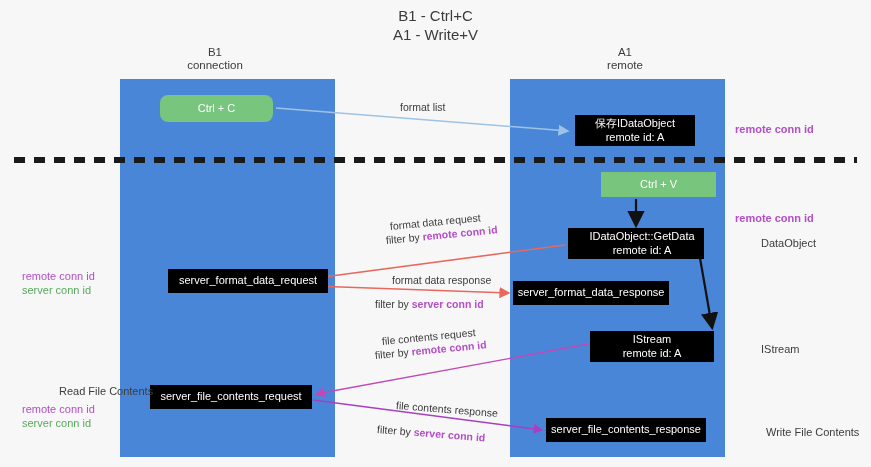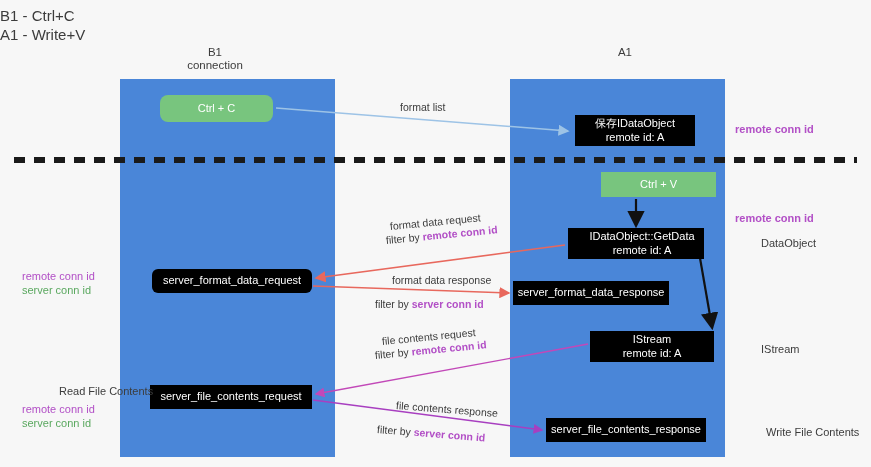--- a/index.html
+++ b/index.html
@@ -2,21 +2,21 @@
 <html><head>
 <meta charset="utf-8">
 <style>
   html,body{margin:0;padding:0;background:#f7f7f7;}
   body{width:871px;height:467px;position:relative;overflow:hidden;
        font-family:"Liberation Sans","DejaVu Sans",sans-serif;color:#333;}
 
   .canvas{position:absolute;inset:0;}
 
   
-  .title{position:absolute;left:0;top:6px;width:871px;text-align:left;
+  .title{position:absolute;left:0;top:6px;width:871px;text-align:center;
          font-size:15px;line-height:19px;color:#3c3c3c;}
 
   
   .col-head{position:absolute;text-align:center;font-size:11.5px;
             line-height:13px;color:#3c3c3c;width:230px;}
   .col-head .h1{display:block;}
   .col-head .h2{display:block;}
   #head-b1{left:100px;top:46px;}
   #head-a1{left:510px;top:46px;}
 
@@ -34,21 +34,21 @@
         flex-direction:column;align-items:center;justify-content:center;
         color:#fff;font-size:11px;line-height:13.5px;text-align:center;}
   .node.green{background:#78c57e;}
   .node.orange{background:#000000;}
   .node .l1,.node .l2{display:block;white-space:nowrap;}
 
   #n-ctrlc   {left:160px;top:95px;width:113px;height:27px;border-radius:8px;}
   #n-save    {left:575px;top:115px;width:120px;height:31px;}
   #n-ctrlv   {left:578px;top:172px;width:115px;height:25px;margin-left:23px;}
   #n-getdata {left:568px;top:228px;width:136px;height:31px;padding-left:12px;}
-  #n-sfdreq  {left:152px;top:269px;width:160px;height:24px;border-radius:6px;}
+  #n-sfdreq  {left:168px;top:269px;width:160px;height:24px;}
   #n-sfdresp {left:513px;top:281px;width:156px;height:24px;}
   #n-istream {left:590px;top:331px;width:124px;height:31px;}
   #n-sfcreq  {left:150px;top:385px;width:162px;height:24px;}
   #n-sfcresp {left:546px;top:418px;width:160px;height:24px;}
 
   
   .side{position:absolute;font-size:11px;line-height:14px;white-space:nowrap;}
   .side.bold{font-weight:bold;}
   .purple{color:#b24fc6;}
   .green-t{color:#5aa85f;}
@@ -92,20 +92,21 @@
     <div>B1 - Ctrl+C</div>
     <div>A1 - Write+V</div>
   </div>
 
   <div class="col-head" id="head-b1">
     <span class="h1">B1</span>
     <span class="h2">connection</span>
   </div>
   <div class="col-head" id="head-a1">
     <span class="h1">A1</span>
+    <span class="h2">remote</span>
   </div>
 
   <div class="lane" id="lane-b1"></div>
   <div class="lane" id="lane-a1"></div>
 
   <svg class="arrows">
     <defs>
       <marker id="ah-blue" markerWidth="7" markerHeight="7" refX="6" refY="3.5" orient="auto">
         <path d="M0,0 L7,3.5 L0,7 z" fill="#9dc3e6"></path>
       </marker>

